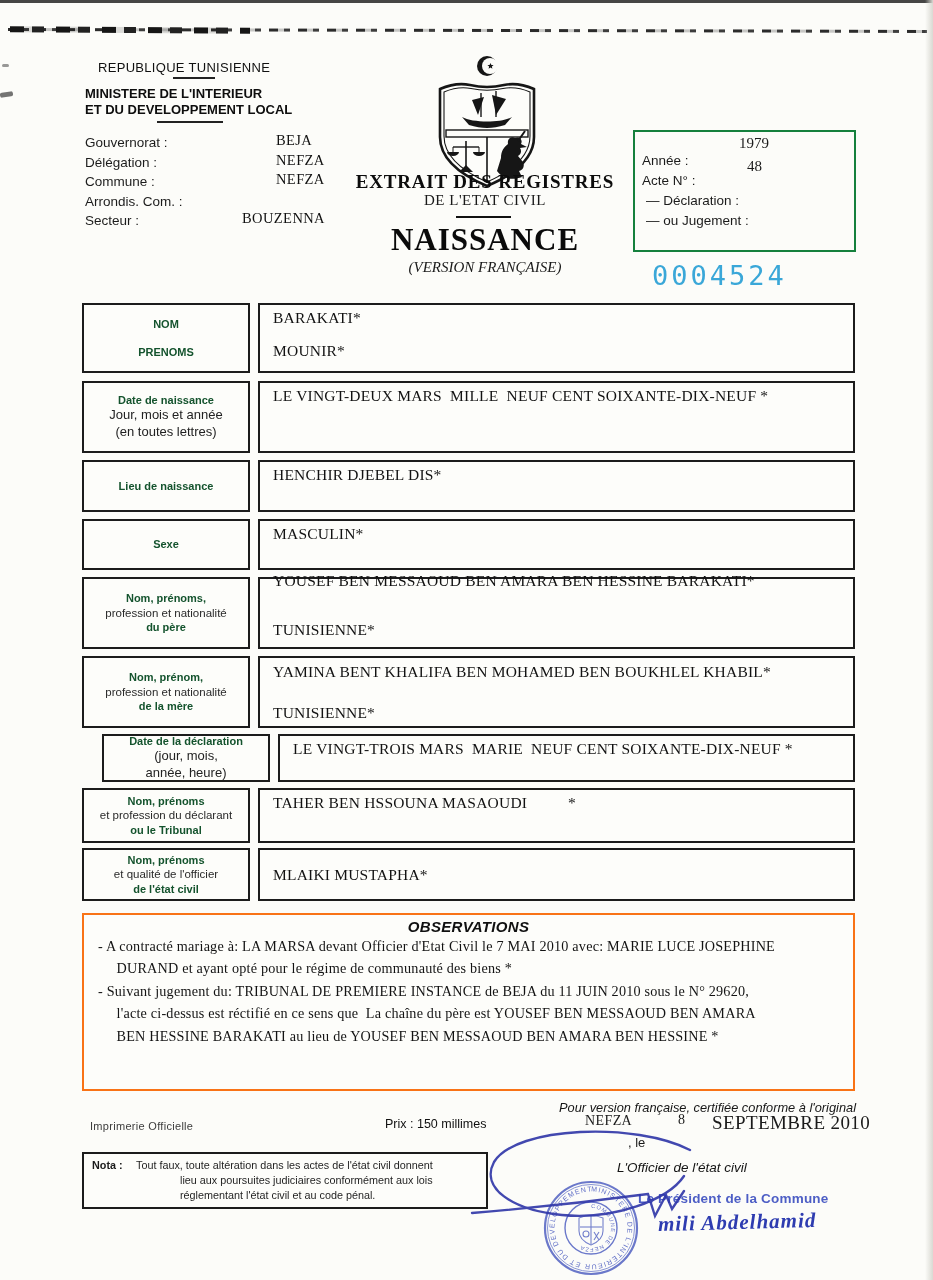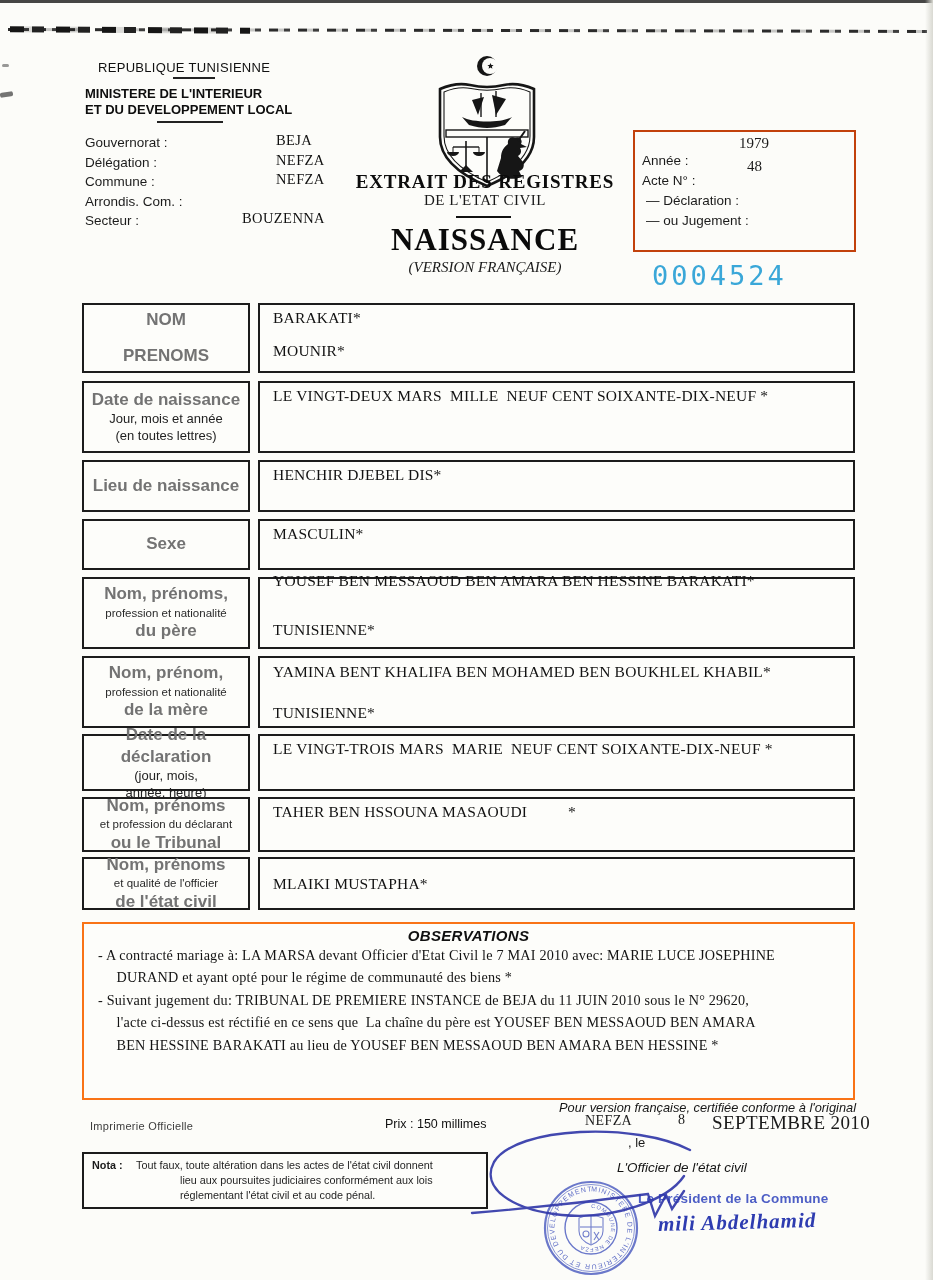--- a/index.html
+++ b/index.html
@@ -32,50 +32,50 @@
           font-family:"Liberation Serif",serif;font-weight:bold;font-size:19px;letter-spacing:.8px;color:#0c0c0c;}
   .title2{position:absolute;left:320px;top:192px;width:330px;text-align:center;
           font-family:"Liberation Serif",serif;font-size:15px;letter-spacing:.5px;}
   .tund{position:absolute;left:456px;top:216px;width:55px;height:2px;background:#111;}
   .doctype{position:absolute;left:320px;top:222px;width:330px;text-align:center;
            font-family:"Liberation Serif",serif;font-weight:bold;font-size:31px;letter-spacing:1px;color:#0a0a0a;}
   .subtitle{position:absolute;left:320px;top:259px;width:330px;text-align:center;
             font-family:"Liberation Serif",serif;font-style:italic;font-size:15px;}
 
   
-  .acte-box{position:absolute;left:633px;top:130px;width:219px;height:118px;border:2px solid #c2410c;background:#fcfcf9;}
+  .acte-box{position:absolute;left:633px;top:130px;width:219px;height:118px;border:2px solid #15803d;background:#fcfcf9;}
   .acte-box span{position:absolute;font-size:13.5px;color:#1b1b1b;}
   .annee-v{left:104px;top:3px;font-family:"Liberation Serif",serif;font-size:15px !important;}
   .annee-l{left:7px;top:21px;}
   .acte-v{left:112px;top:26px;font-family:"Liberation Serif",serif;font-size:15px !important;}
   .acte-l{left:7px;top:41px;}
   .decl-l{left:11px;top:61px;}
   .jug-l{left:11px;top:81px;}
   .serial{position:absolute;left:652px;top:260px;font-family:"DejaVu Sans Mono",monospace;
           font-size:27px;letter-spacing:3px;color:#3aa7d8;}
 
   
   .maintable{position:absolute;left:82px;top:303px;width:773px;}
   .trow{display:flex;gap:8px;margin-bottom:7px;}
   .lbl{width:168px;box-sizing:border-box;border:2px solid #1c1c1c;display:flex;flex-direction:column;
        align-items:center;justify-content:center;text-align:center;line-height:1.3;background:#fdfdfa;}
   .val{flex:1;box-sizing:border-box;border:2px solid #1c1c1c;position:relative;background:#fdfdfa;}
   .v{position:absolute;left:13px;right:6px;font-family:"Liberation Serif",serif;font-size:15.5px;
      white-space:pre-wrap;color:#121212;letter-spacing:.2px;}
   .v1{top:4px;} .v2{top:44px;}
-  .lm{font-size:17px;font-weight:bold;color:#737373;}
+  .lm{font-size:11px;font-weight:bold;color:#14532d;}
   .ls{font-size:13px;color:#222;}
   .lsm{font-size:11.5px;color:#2a2a2a;}
   .r1{height:70px;margin-bottom:8px;} .r1 .lbl{gap:13px;}
   .r2{height:72px;}
   .r3{height:52px;}
   .r4{height:51px;}
   .r5{height:72px;}
   .r6{height:72px;margin-bottom:6px;}
-  .r7{height:57px;margin-bottom:6px;}
+  .r7{height:48px;margin-bottom:6px;margin-left:20px;}
   .r8{height:55px;margin-bottom:5px;}
   .r9{height:53px;margin-bottom:12px;}
   .r1 .v2{top:37px;}
   .r5 .v1{top:-7px;} .r5 .v2{top:42px;}
   .r6 .v1{top:5px;} .r6 .v2{top:46px;}
   .r9 .v1{top:16px;}
 
   
   .obs{box-sizing:border-box;width:773px;height:178px;border:2px solid #f97316;background:#fdfdfa;padding:3px 14px;}
   .obs-title{text-align:center;font-weight:bold;font-style:italic;font-size:15px;letter-spacing:.3px;color:#101010;}

